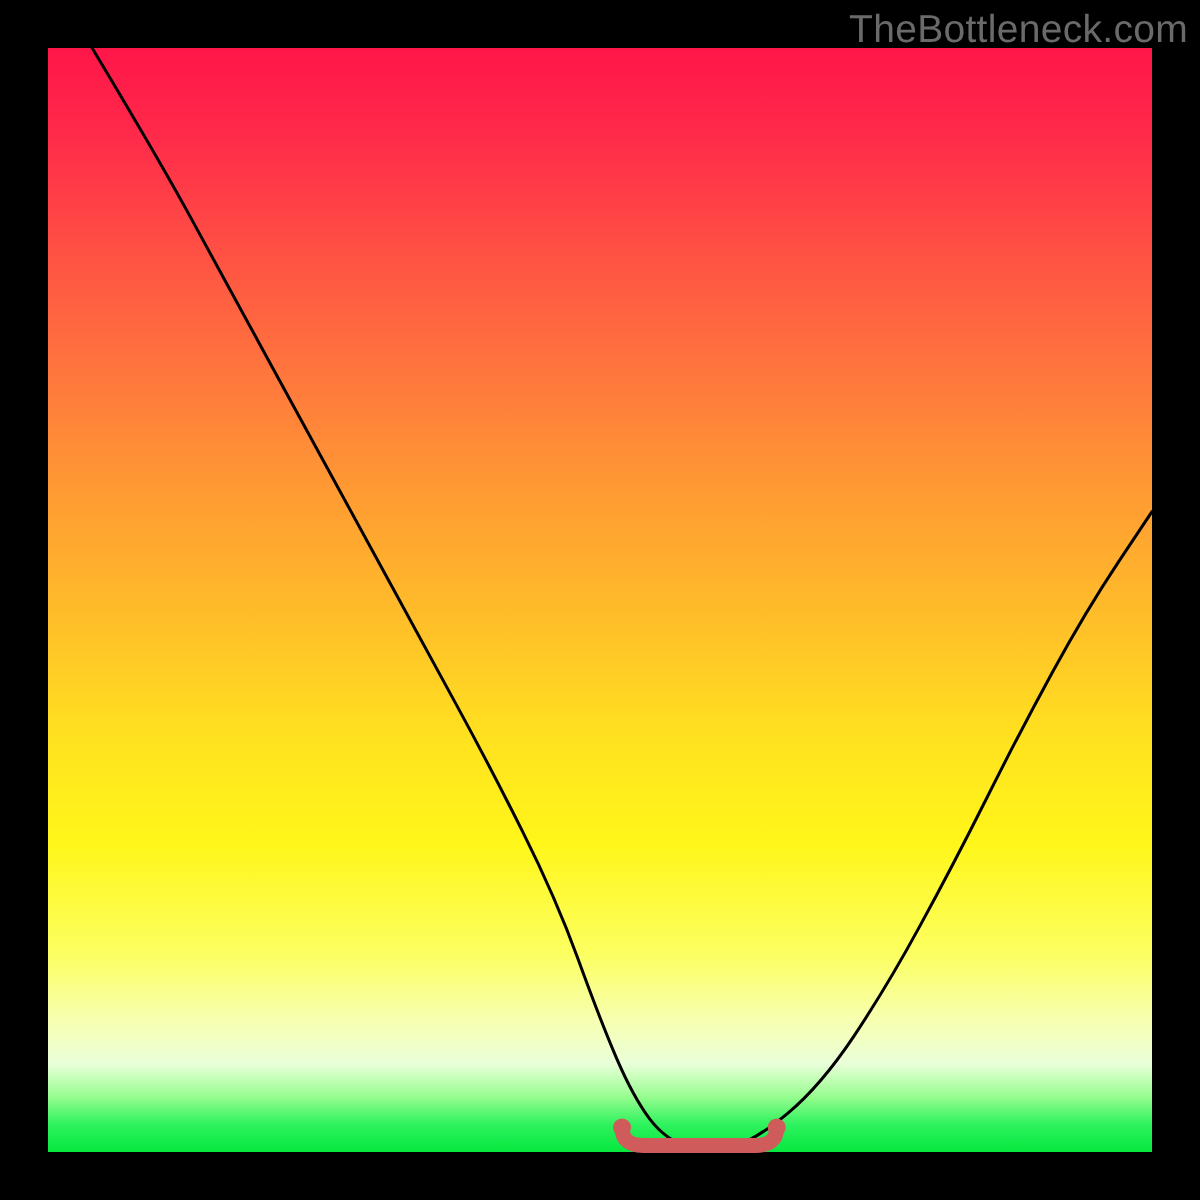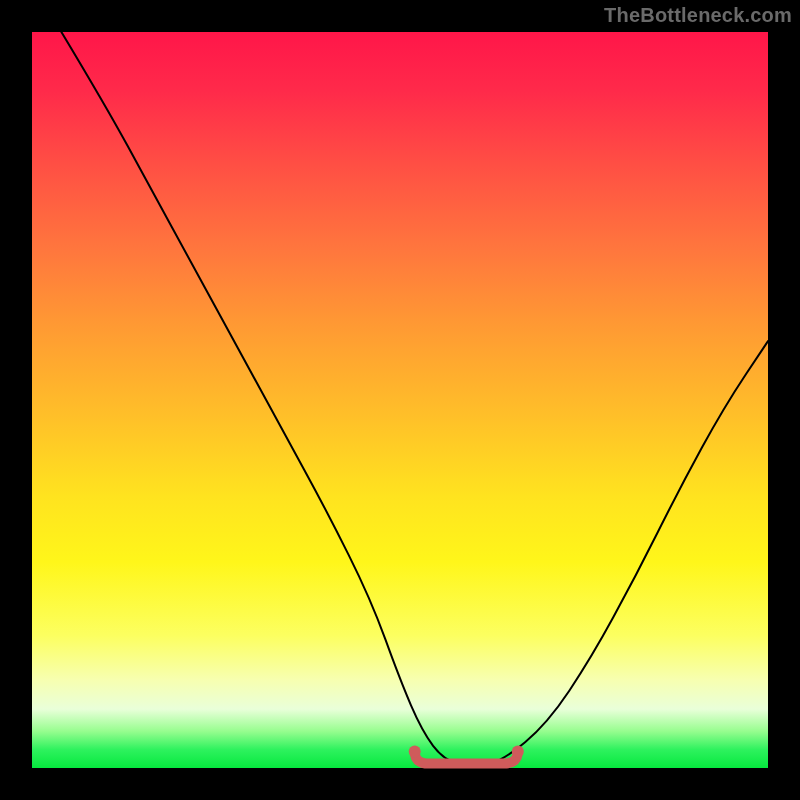--- a/index.html
+++ b/index.html
@@ -42,22 +42,22 @@
       #97fd8f 95%,
       #2ef25e 97.5%,
       #06e83e 100%
     );
   }
   .watermark {
     position: absolute;
     top: 4px;
     right: 8px;
     color: #6a6a6a;
-    font-size: 20px;
-    font-weight: 700;
+    font-size: 26px;
+    font-weight: 400;
     letter-spacing: 0.2px;
     user-select: none;
   }
   svg.curve-layer {
     position: absolute;
     left: 0;
     top: 0;
     width: 736px;
     height: 736px;
     overflow: visible;

